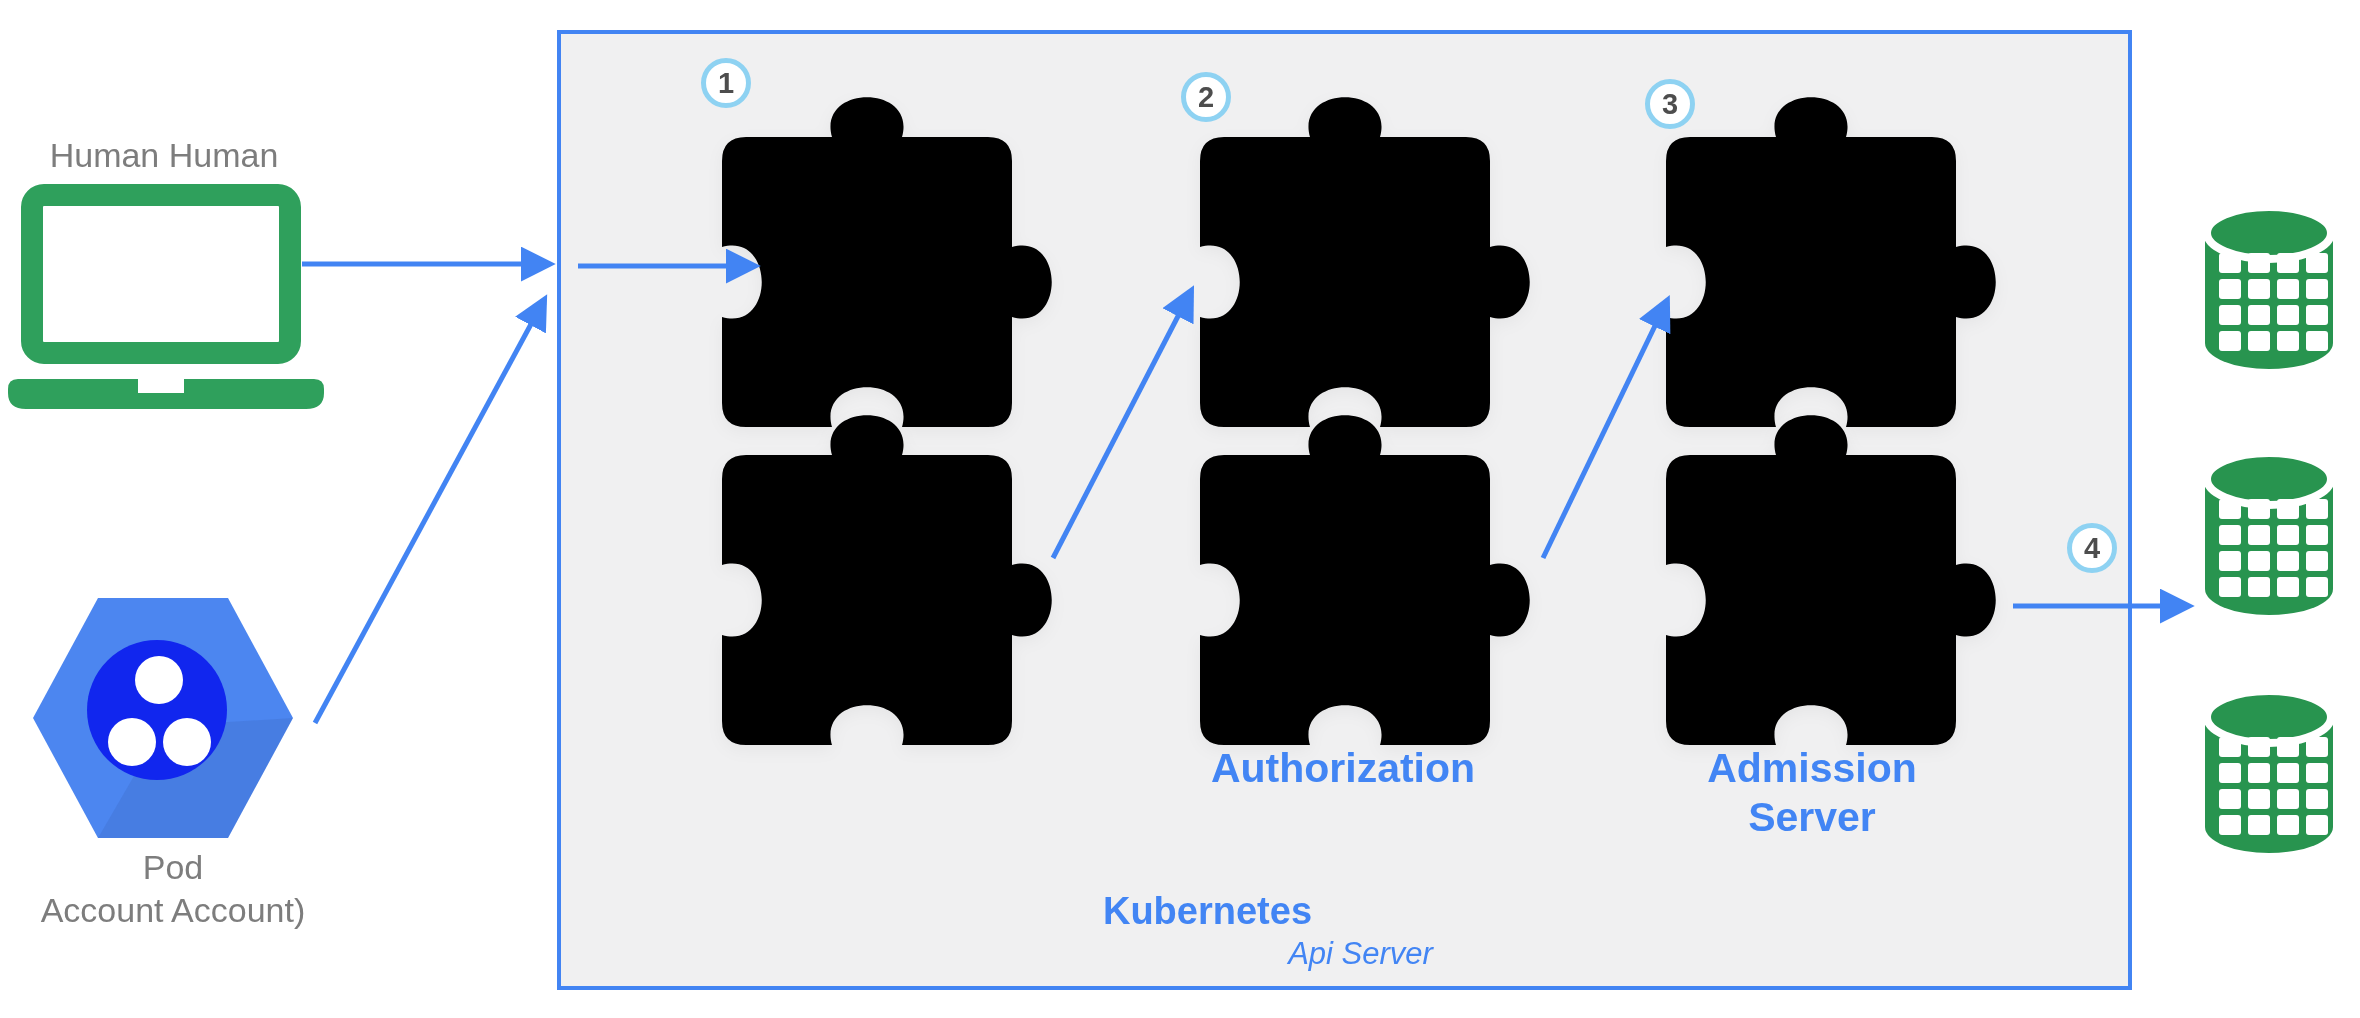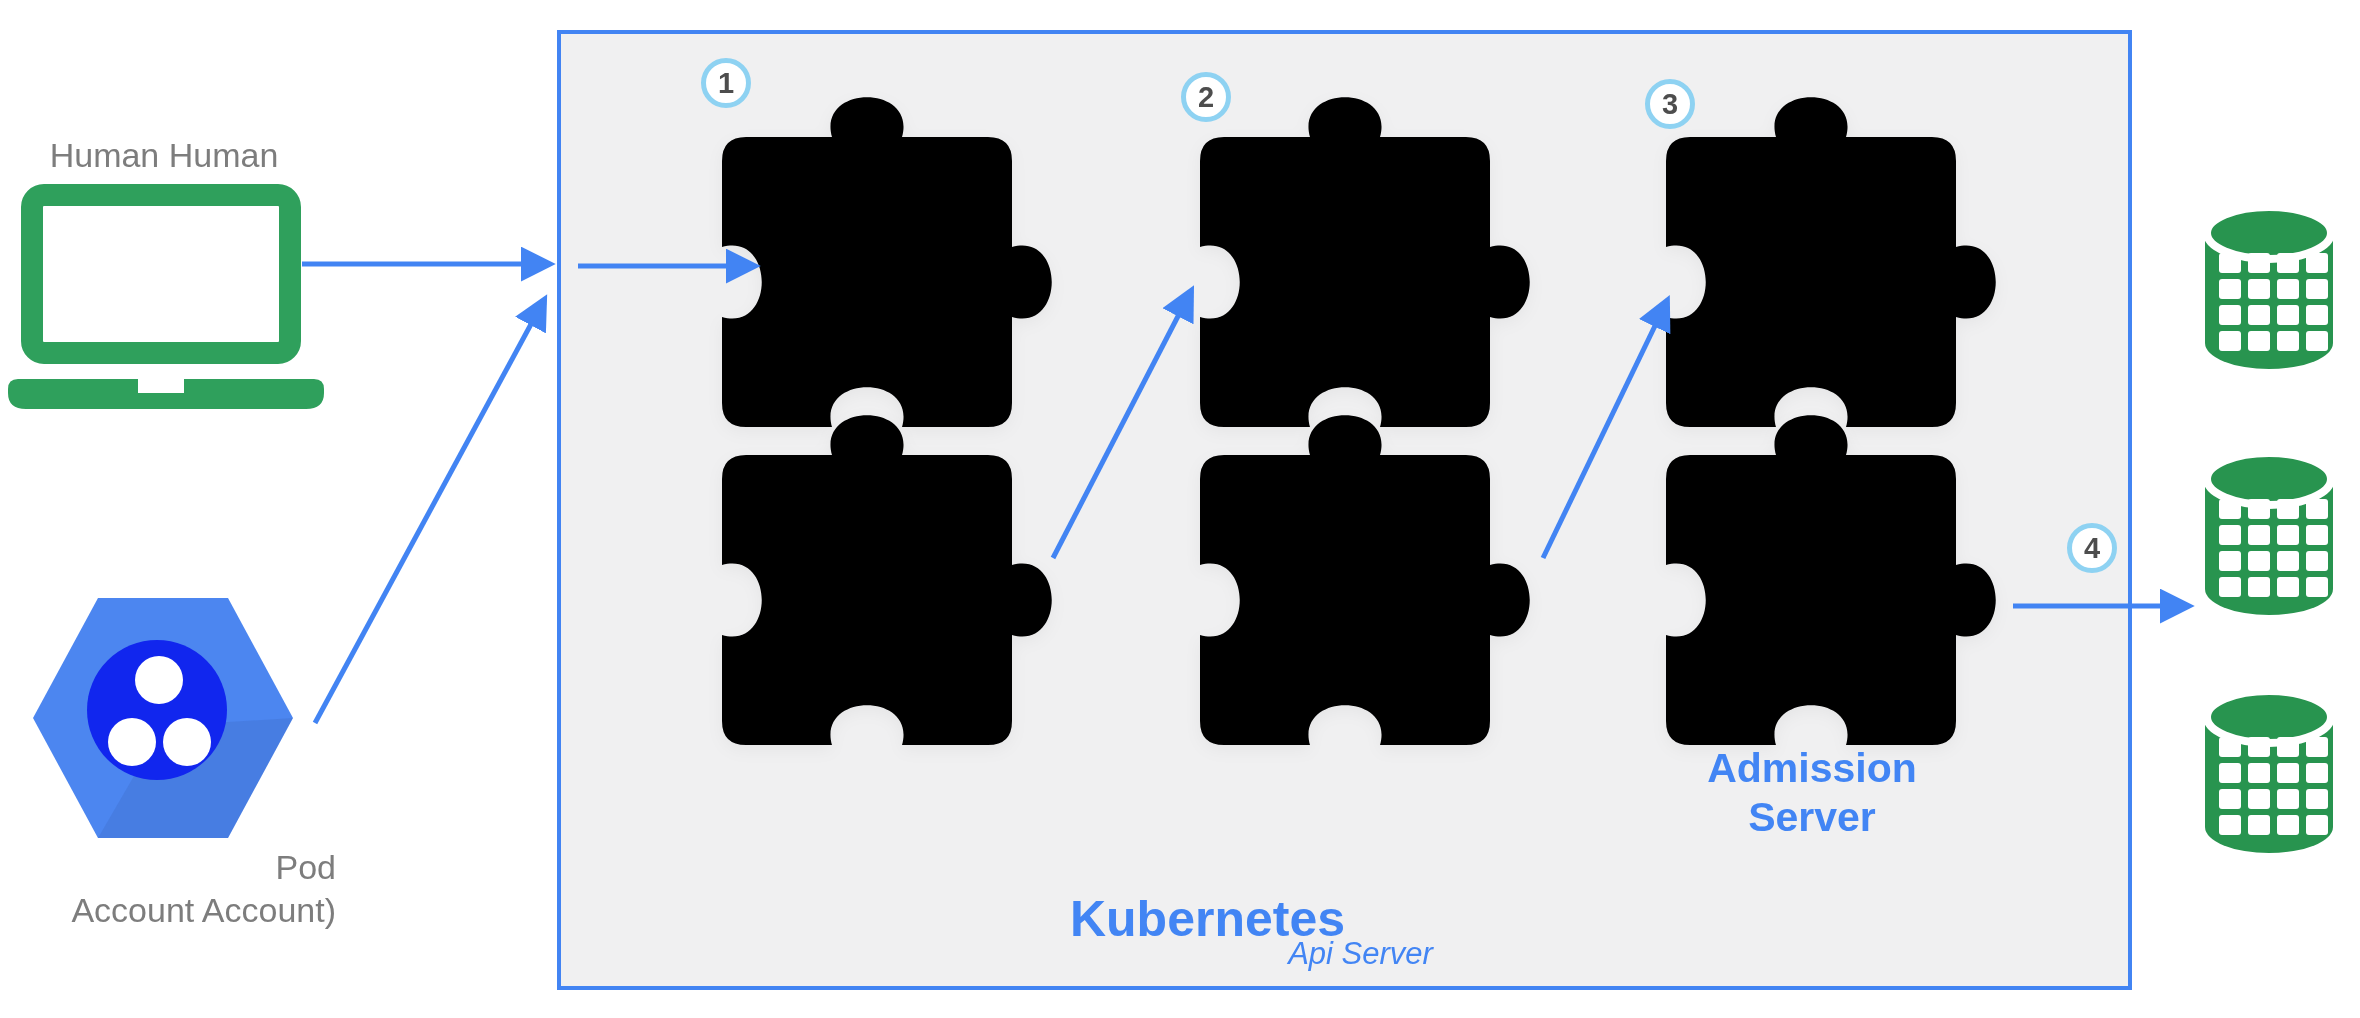--- a/index.html
+++ b/index.html
@@ -35,34 +35,34 @@
   
   .stage-label{
     position:absolute;top:744px;
     text-align:center;
     color:#4285f4;font-size:41px;font-weight:700;line-height:49px;
   }
 
   
   .box-title{
     left:557px;top:890px;width:1301px;text-align:center;
-    color:#4285f4;font-size:50px;font-weight:700;
+    color:#4285f4;font-size:38px;font-weight:700;
   }
   .box-subtitle{
     left:557px;top:936px;width:1575px;text-align:center;
     color:#4285f4;font-size:31px;font-style:italic;margin-left:16px;
   }
 
   
   .human-label{
     left:28px;top:136px;width:272px;text-align:center;
     color:#7d7d7d;font-size:34px;
   }
   .pod-label{
-    left:10px;top:846px;width:326px;text-align:right;
+    left:10px;top:846px;width:326px;text-align:center;
     color:#7d7d7d;font-size:34px;line-height:43px;
   }
   .pod-label span{display:block;}
 </style>
 </head>
 <body>
 
 <div class="canvas">
 
   <svg width="0" height="0" style="position:absolute" aria-hidden="true">
@@ -124,20 +124,21 @@
   <div class="badge" style="left:1181px;top:72px">
       <span>2</span>
     </div>
   <div class="badge" style="left:1645px;top:79px">
       <span>3</span>
     </div>
   <div class="badge" style="left:2067px;top:523px">
       <span>4</span>
     </div>
 
+  <div class="stage-label" style="left:1143px;width:400px">Authorization</div>
   <div class="stage-label" style="left:1672px;width:280px">Admission Server</div>
 
   <div class="abs box-title">Kubernetes</div>
   <div class="abs box-subtitle">Api Server</div>
 
   <div class="abs human-label">Human Human</div>
 
   <svg class="abs" style="left:8px;top:183px" width="316" height="230" viewBox="0 0 316 230">
     <rect x="24" y="12" width="258" height="158" rx="12" fill="#ffffff" stroke="#2fa05c" stroke-width="22"></rect>
     <path d="M10 196 H130 V210 H176 V196 H306 Q316 196 316 206 V210 Q316 226 298 226 H18 Q0 226 0 210 V206 Q0 196 10 196 Z" fill="#2fa05c"></path>

